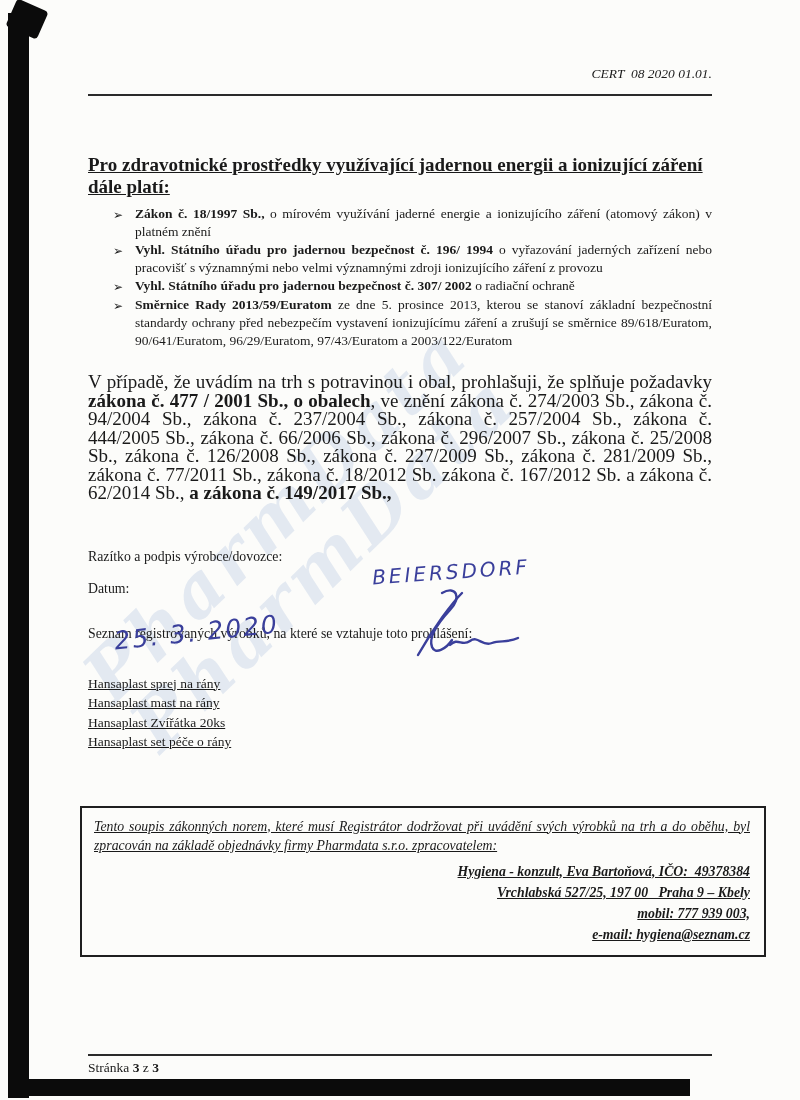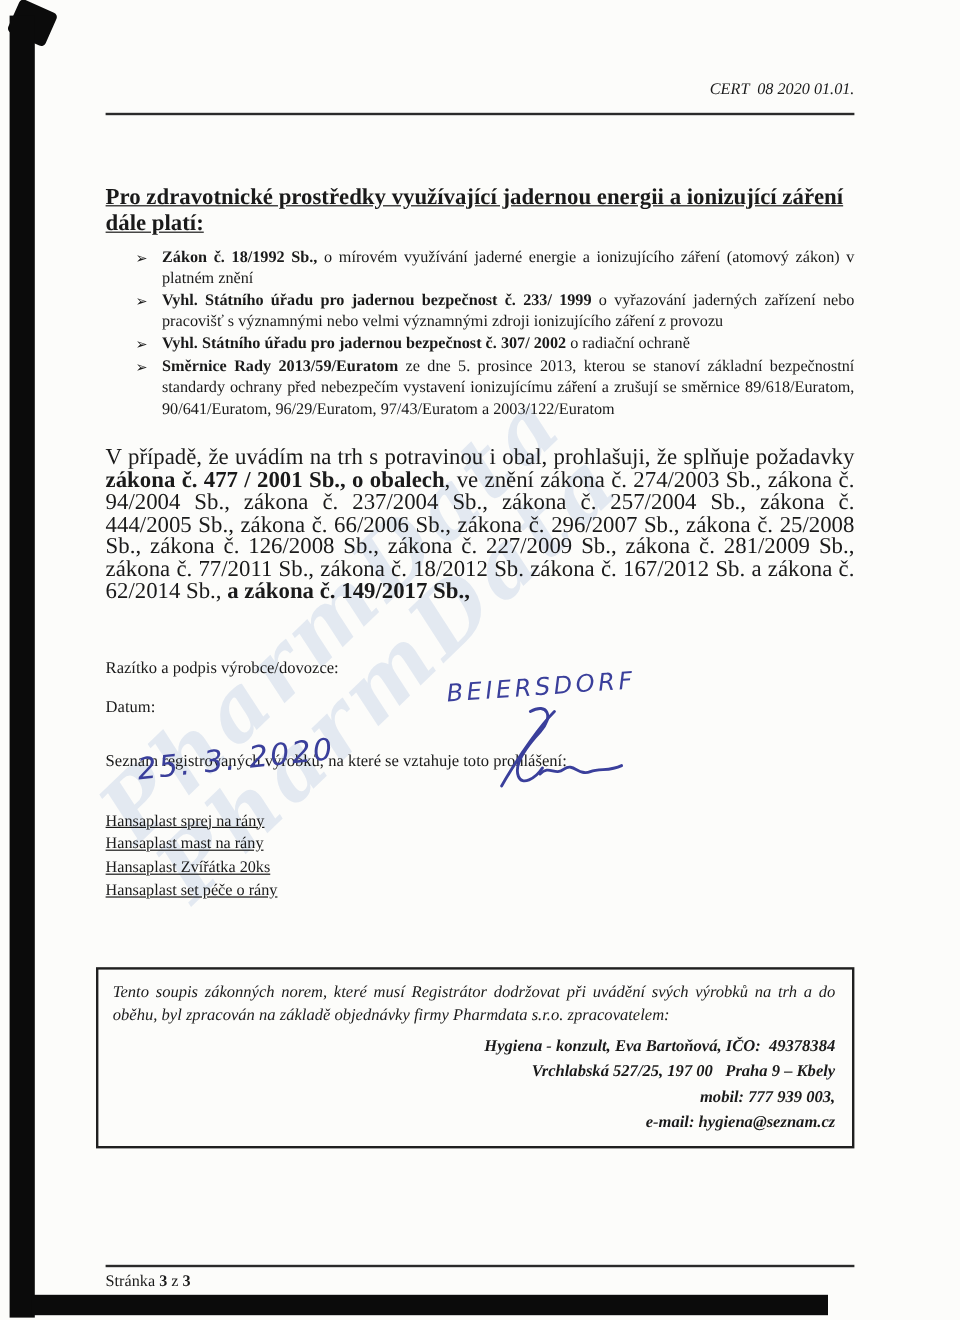--- a/index.html
+++ b/index.html
@@ -33,23 +33,23 @@
   .bullet-body { flex: 1; text-align: justify; }
   .para  { margin: 23px 0 0; font-size: 19px; line-height: 18.5px; text-align: justify; }
   .para2 { margin: 0;        font-size: 13.5px; line-height: 18.5px; text-align: justify; }
   .label-bold { font-weight: normal; font-size: 13.8px; }
   .stamp-label { margin-top: 46px; }
   .date-label  { margin-top: 16px; }
   .products-heading { margin-top: 29px; }
   .products { margin-top: 32px; font-size: 13.5px; line-height: 19.5px; }
   .product { text-decoration: underline; }
   .processor-box {
-    margin: 54px 0 0 -8px; width: 632px;
+    margin: 54px 0 0 -8px; width: 686px;
     border: 2px solid #1f1f1f; padding: 9px 14px 10px 12px;
-    font-style: italic; font-size: 13.8px;
+    font-style: italic; font-size: 13.8px; text-decoration: underline;
   }
   .box-intro { margin: 0; line-height: 19.5px; text-align: justify; }
   .contact { margin: 5px 0 0 96px; font-weight: bold; line-height: 21px; }
   .contact-line { white-space: pre-wrap; text-align: right; }
   .footer { position: absolute; left: 88px; top: 1054px; width: 624px; }
   .footer-rule { border-top: 2px solid #2a2a2a; height: 0; }
   .footer-text { margin-top: 4px; font-size: 13.5px; }
   
   .hw-company {
     position: absolute; left: 372px; top: 560px;
@@ -79,25 +79,25 @@
   <div class="content">
 
     <div class="doc-ref">CERT  08 2020 01.01.</div>
     <div class="header-rule"></div>
 
     <div class="nuclear-heading">Pro zdravotnické prostředky využívající jadernou energii a ionizující záření dále platí:</div>
 
     <div class="bullets">
       <div class="bullet">
         <span class="bullet-marker">➢</span>
-        <span class="bullet-body"><b>Zákon č. 18/1992 Sb.,</b><span> o mírovém využívání jaderné energie a ionizujícího záření (atomový zákon) v platném znění</span></span>
+        <span class="bullet-body"><b>Zákon č. 18/1997 Sb.,</b><span> o mírovém využívání jaderné energie a ionizujícího záření (atomový zákon) v platném znění</span></span>
       </div>
       <div class="bullet">
         <span class="bullet-marker">➢</span>
-        <span class="bullet-body"><b>Vyhl. Státního úřadu pro jadernou bezpečnost č. 233/ 1999</b><span> o vyřazování jaderných zařízení nebo pracovišť s významnými nebo velmi významnými zdroji ionizujícího záření z provozu</span></span>
+        <span class="bullet-body"><b>Vyhl. Státního úřadu pro jadernou bezpečnost č. 196/ 1994</b><span> o vyřazování jaderných zařízení nebo pracovišť s významnými nebo velmi významnými zdroji ionizujícího záření z provozu</span></span>
       </div>
       <div class="bullet">
         <span class="bullet-marker">➢</span>
         <span class="bullet-body"><b>Vyhl. Státního úřadu pro jadernou bezpečnost č. 307/ 2002</b><span> o radiační ochraně</span></span>
       </div>
       <div class="bullet">
         <span class="bullet-marker">➢</span>
         <span class="bullet-body"><b>Směrnice Rady 2013/59/Euratom</b><span> ze dne 5. prosince 2013, kterou se stanoví základní bezpečnostní standardy ochrany před nebezpečím vystavení ionizujícímu záření a zrušují se směrnice 89/618/Euratom, 90/641/Euratom, 96/29/Euratom, 97/43/Euratom a 2003/122/Euratom</span></span>
       </div>
     </div>

